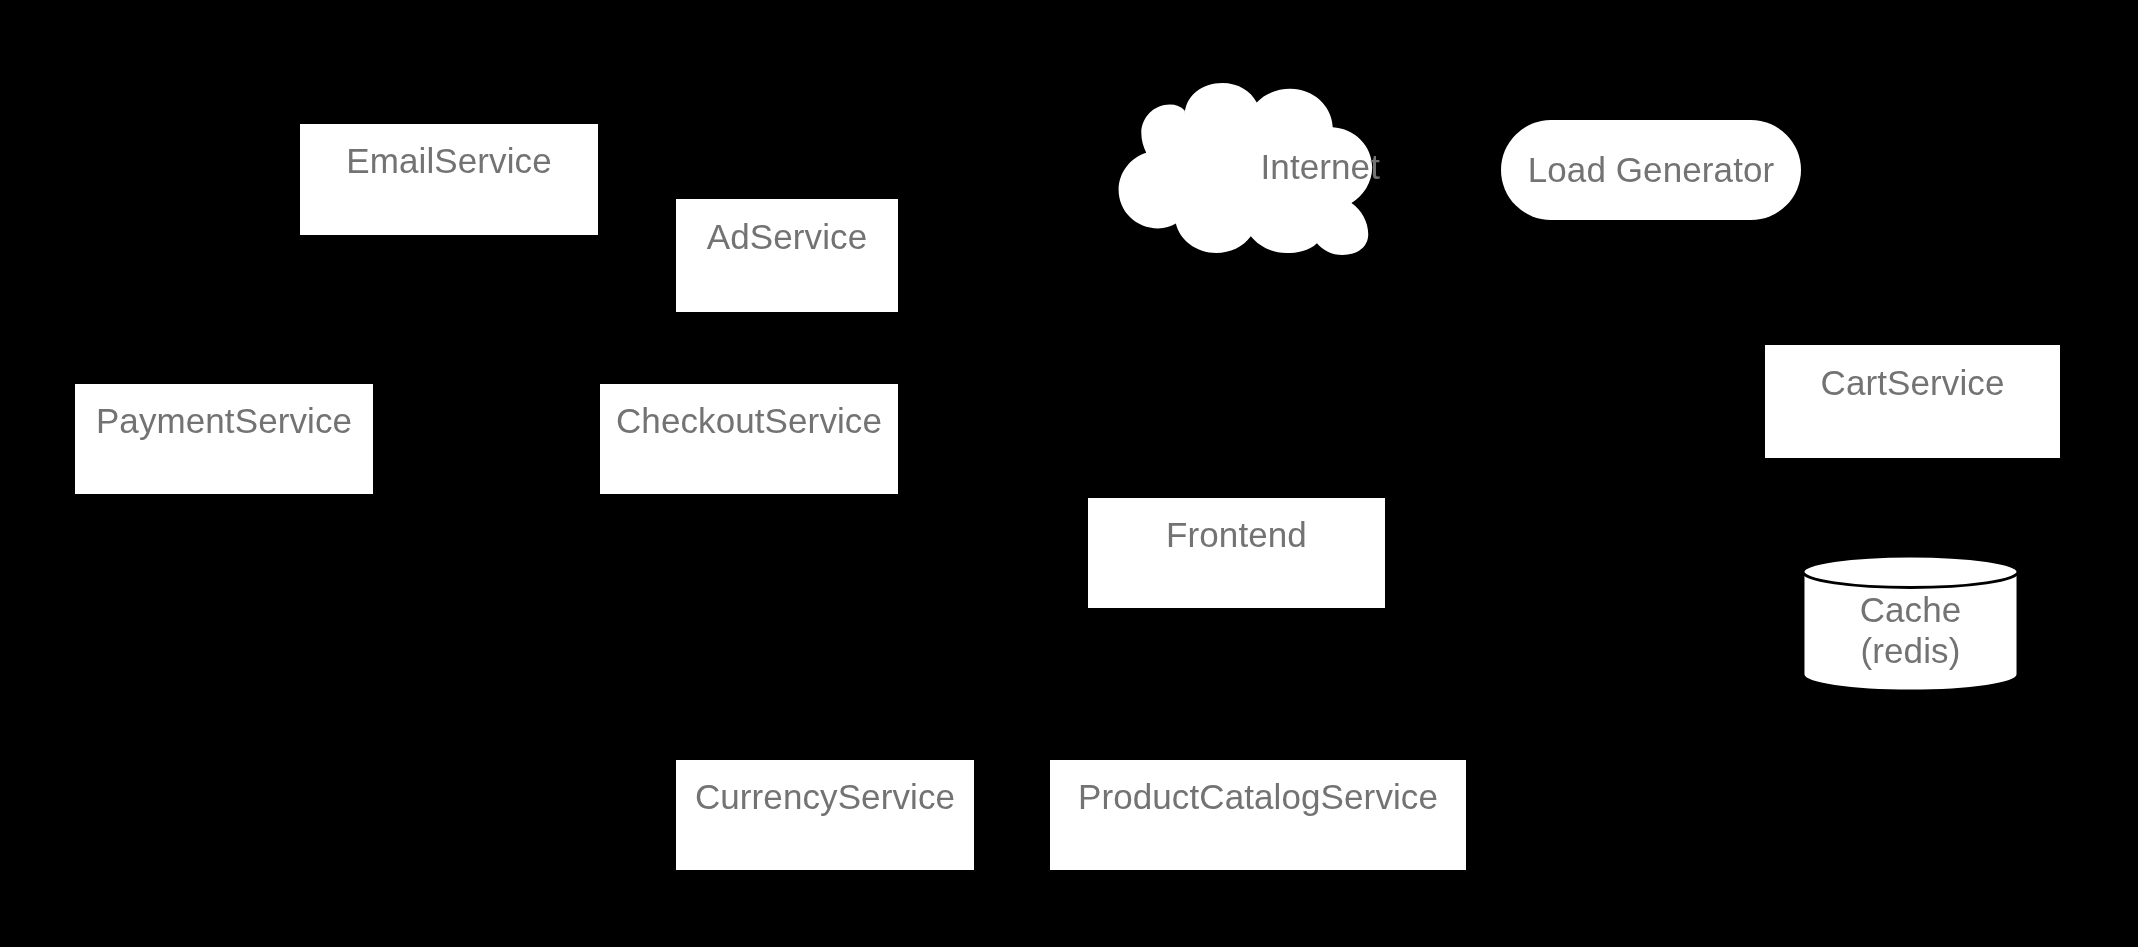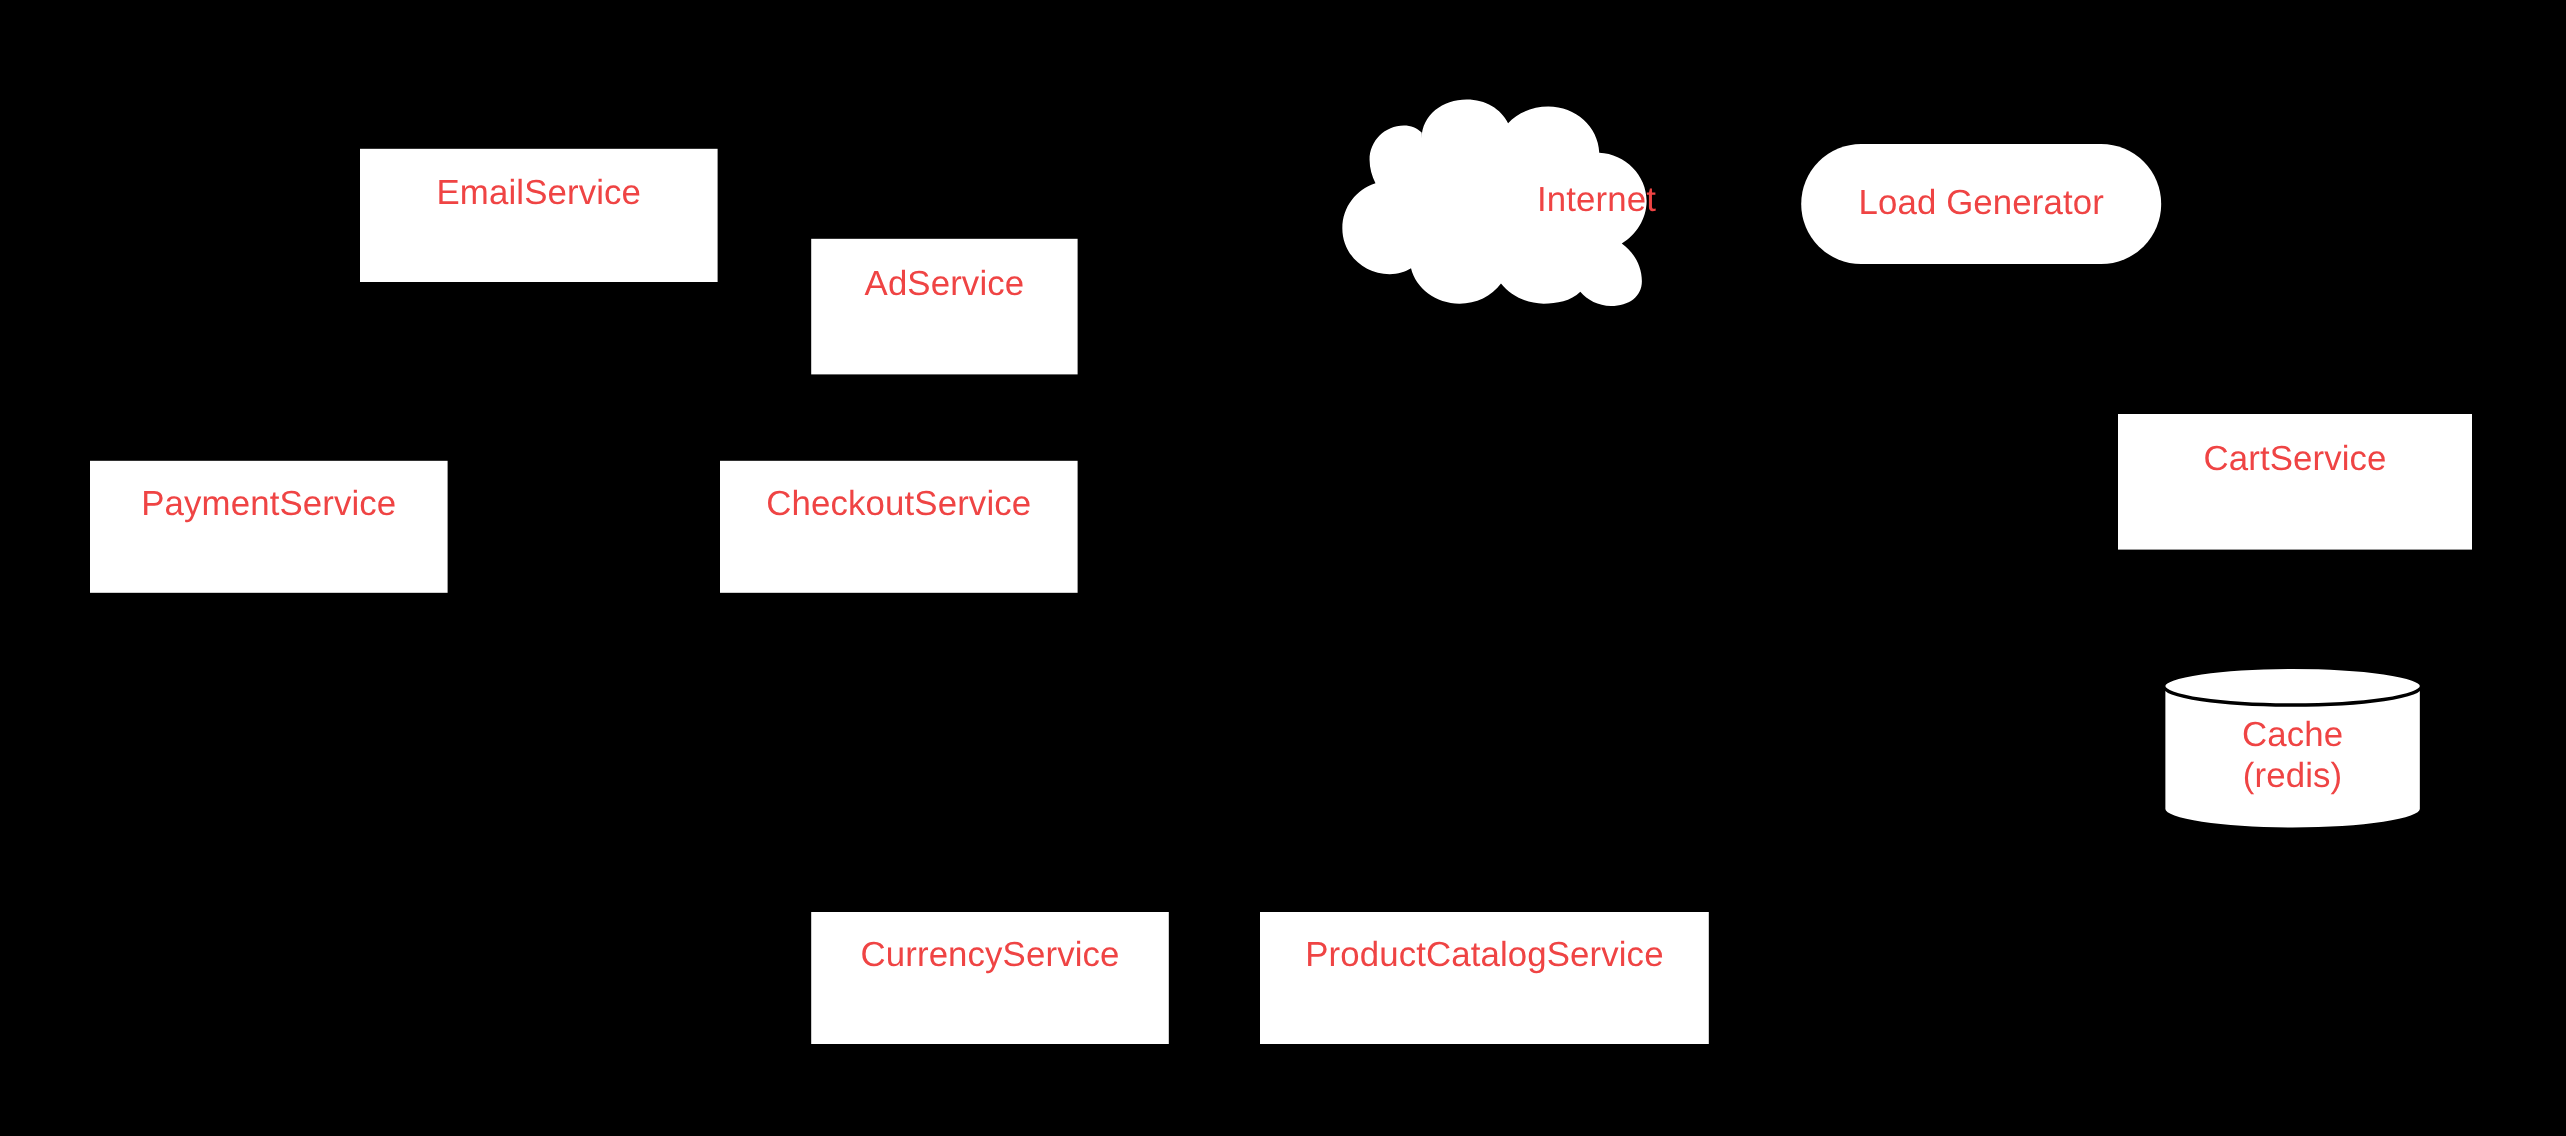--- a/index.html
+++ b/index.html
@@ -18,22 +18,22 @@
   }
   .node {
     position: absolute;
     box-sizing: border-box;
     display: flex;
     align-items: center;
     justify-content: center;
     text-align: center;
   }
   .node-label {
-    color: #ef4444;
-    font-size: 29px;
+    color: #737373;
+    font-size: 35px;
     line-height: 1.16;
     letter-spacing: 0.1px;
     white-space: pre-line;
     font-weight: 400;
     padding: 0 6px;
   }
   
   .shape-box {
     background: #ffffff;
   }
@@ -97,29 +97,32 @@
     </div>
     <div class="node shape-box" style="left: 1765px; top: 345px; width: 295px; height: 113px;">
       <span class="node-label" style="transform: translateY(-18px);">CartService</span>
     </div>
     <div class="node shape-box" style="left: 75px; top: 384px; width: 298px; height: 110px;">
       <span class="node-label" style="transform: translateY(-18px);">PaymentService</span>
     </div>
     <div class="node shape-box" style="left: 600px; top: 384px; width: 298px; height: 110px;">
       <span class="node-label" style="transform: translateY(-18px);">CheckoutService</span>
     </div>
+    <div class="node shape-box" style="left: 1088px; top: 498px; width: 297px; height: 110px;">
+      <span class="node-label" style="transform: translateY(-18px);">Frontend</span>
+    </div>
     <div class="node shape-cylinder" style="left: 1800px; top: 553px; width: 221px; height: 140px;">
       <span>
         <svg viewBox="0 0 222 142" preserveAspectRatio="none" xmlns="http://www.w3.org/2000/svg">
           <path fill="#ffffff" stroke="#000000" stroke-width="3" d="M3,19 L3,123 C3,133 52,140 111,140 C170,140 219,133 219,123 L219,19 Z"></path>
           <ellipse cx="111" cy="19" rx="108" ry="16" fill="#ffffff" stroke="#000000" stroke-width="3"></ellipse>
         </svg>
       </span>
       <span class="node-label" style="transform: translateY(8px);">Cache
 (redis)</span>
     </div>
     <div class="node shape-box" style="left: 676px; top: 760px; width: 298px; height: 110px;">
       <span class="node-label" style="transform: translateY(-18px);">CurrencyService</span>
     </div>
-    <div class="node shape-box" style="left: 1050px; top: 760px; width: 374px; height: 110px;">
+    <div class="node shape-box" style="left: 1050px; top: 760px; width: 416px; height: 110px;">
       <span class="node-label" style="transform: translateY(-18px);">ProductCatalogService</span>
     </div>
   </div>
 
 </body></html>

